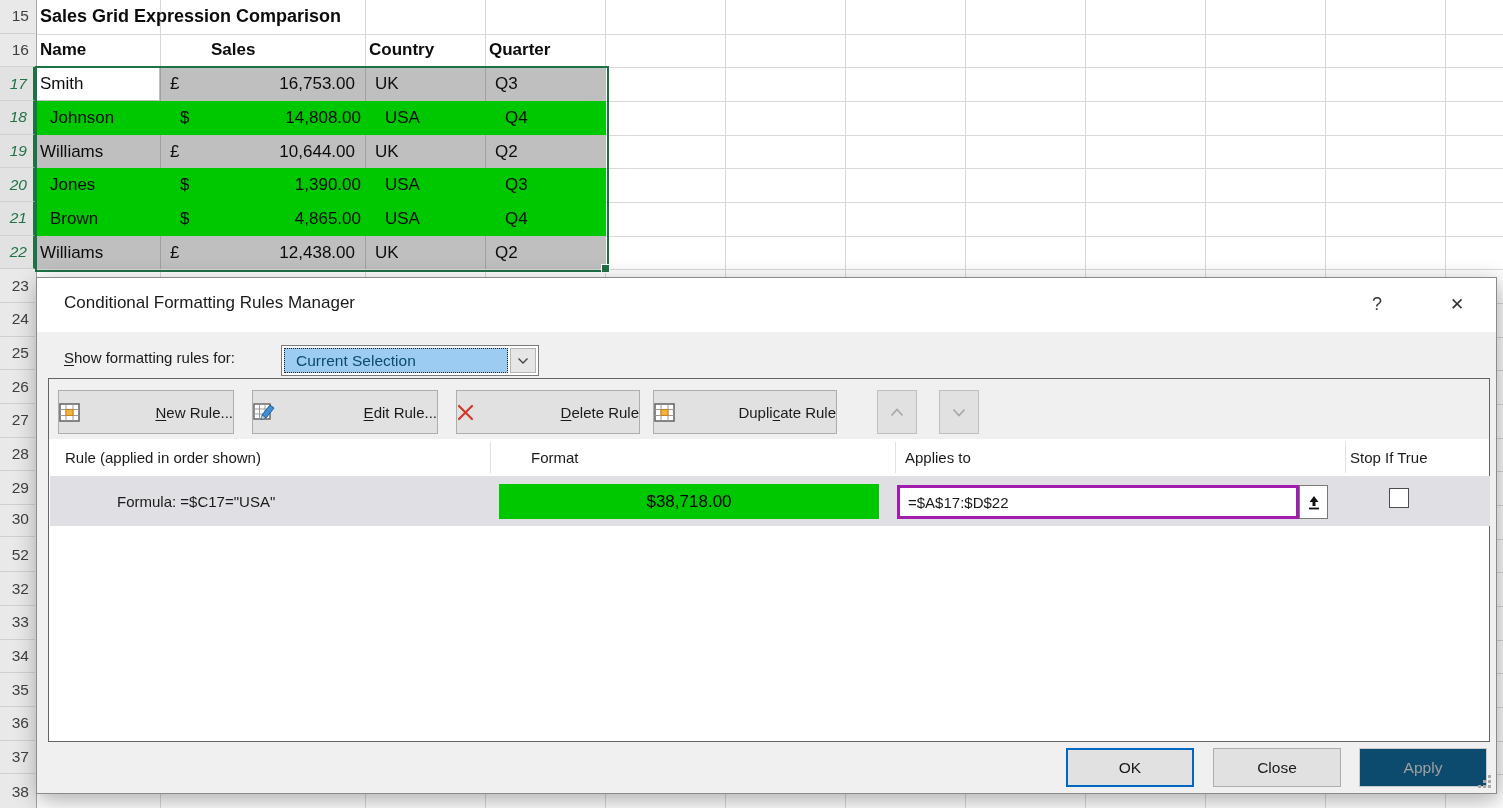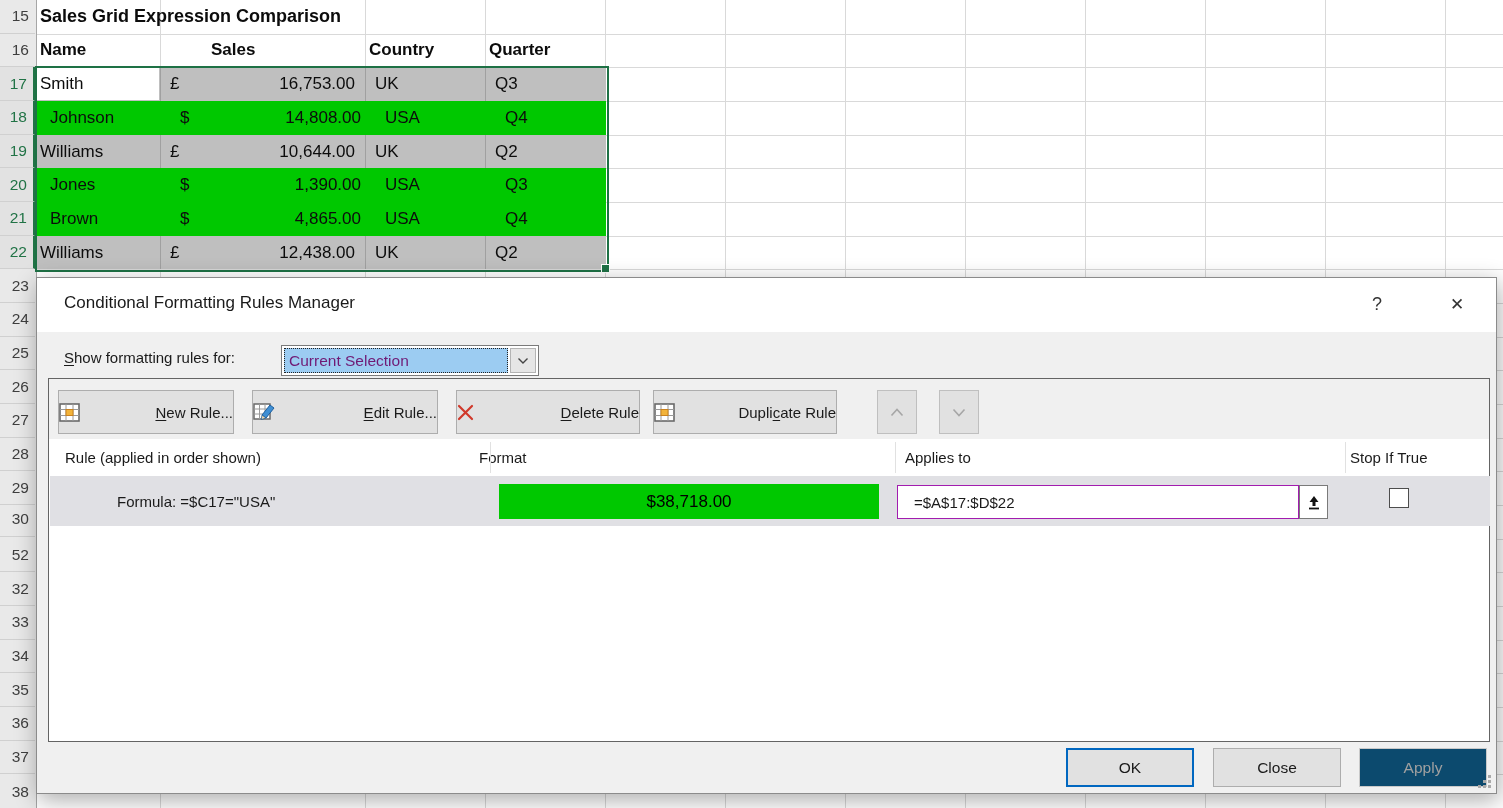--- a/index.html
+++ b/index.html
@@ -4,59 +4,59 @@
 <style>
   html,body{margin:0;padding:0;background:#fff;}
   #app{position:relative;width:1503px;height:808px;overflow:hidden;background:#fff;
        font-family:"Liberation Sans","DejaVu Sans",sans-serif;color:#111;}
   
   .v-gridline{position:absolute;top:0;width:1px;height:808px;background:#d9d9d9;}
   .h-gridline{position:absolute;left:36px;right:0;height:1px;background:#d9d9d9;}
   #row-header-col{position:absolute;left:0;top:0;width:36px;height:808px;background:#e9e9e9;border-right:1px solid #a6a6a6;}
   .row-header{position:absolute;left:0;width:35px;display:flex;align-items:center;justify-content:flex-end;
               padding-right:6px;box-sizing:border-box;font-size:15.5px;color:#3f3f3f;border-bottom:1px solid #d0d0d0;}
-  .row-header.sel{color:#217346;background:#e2e2e2;border-right:2px solid #217346;}
+  .row-header.sel{color:#217346;background:#e2e2e2;border-right:2px solid #217346;font-style:italic;}
   .cell-text{position:absolute;font-size:17px;color:#0c0c0c;white-space:nowrap;display:flex;align-items:center;height:33px;}
   .bold{font-weight:bold;}
   .amount{justify-content:flex-end;}
   .row-band{position:absolute;left:36px;width:570px;height:33.7px;}
   .band-sep{position:absolute;top:0;width:1px;height:100%;background:rgba(0,0,0,0.16);}
   #selection-border{position:absolute;left:35px;top:65.6px;width:570px;height:202px;
                     border:2px solid #1e7145;pointer-events:auto;}
   #fill-handle{position:absolute;left:601px;top:263.6px;width:9px;height:9px;background:#1e7145;border:1.5px solid #fff;box-sizing:border-box;}
   
   #dialog{position:absolute;left:36px;top:277px;width:1461px;height:517px;background:#f0f0f0;
           border:1px solid #8b8b8b;box-sizing:border-box;box-shadow:2px 6px 22px rgba(0,0,0,0.33);font-size:15px;color:#1a1a1a;}
   #dlg-titlebar{position:absolute;left:0;top:0;right:0;height:54px;background:#fff;}
   #dlg-title{position:absolute;left:27px;top:15px;font-size:17px;color:#1a1a1a;}
   .dlg-sysbtn{position:absolute;top:12px;width:28px;height:28px;display:flex;align-items:center;justify-content:center;
               font-size:18px;color:#333;cursor:default;}
   #dlg-help{left:1326px;}  #dlg-close{left:1406px;font-size:17px;}
   #show-rules-label{position:absolute;left:27px;top:71px;}
   .mn-key{text-decoration:underline;text-underline-offset:2px;}
   #combo{position:absolute;left:244px;top:67px;width:258px;height:31px;background:#fff;border:1px solid #7a7a7a;box-sizing:border-box;display:flex;}
   #combo-value{flex:1;margin:2px;background:#9cccf2;outline:1px dotted #222;outline-offset:-1px;
-               display:flex;align-items:center;padding-left:5px;font-size:15.5px;color:#701a75;}
+               display:flex;align-items:center;padding-left:12px;font-size:15.5px;color:#0c4a6e;}
   #combo-arrow-btn{width:26px;margin:2px 2px 2px 0;background:#e6e6e6;border:1px solid #b4b4b4;box-sizing:border-box;
                    display:flex;align-items:center;justify-content:center;}
   
   #rules-box{position:absolute;left:11px;top:100px;width:1442px;height:364px;background:#fff;border:1px solid #646464;box-sizing:border-box;}
   #rules-toolbar{position:absolute;left:0;top:0;right:0;height:60px;background:#f0f0f0;}
   .tb-btn{position:absolute;top:11px;height:44px;background:#e1e1e1;border:1px solid #adadad;box-sizing:border-box;
           display:flex;align-items:center;justify-content:space-between;gap:8px;font-size:15px;color:#1a1a1a;}
   .arrow-btn{position:absolute;top:11px;width:40px;height:44px;background:#e1e1e1;border:1px solid #bfbfbf;box-sizing:border-box;
              display:flex;align-items:center;justify-content:center;}
   .list-hdr{position:absolute;top:60px;height:37px;display:flex;align-items:center;font-size:15px;color:#1a1a1a;}
   .hdr-sep{position:absolute;top:63px;height:31px;width:1px;background:#e1e1e1;}
   #rule-row{position:absolute;left:1px;top:97px;width:1440px;height:50px;background:#e0e0e4;}
   #rule-desc{position:absolute;left:67px;top:0;height:50px;display:flex;align-items:center;font-size:15px;}
   #rule-swatch{position:absolute;left:449px;top:8px;width:380px;height:35px;display:flex;align-items:center;justify-content:center;
                font-size:17px;color:#000;}
-  #applies-field{position:absolute;left:847px;top:9px;width:402px;height:34px;background:#fff;border:1px solid #a21caf;
-                 box-sizing:border-box;display:flex;align-items:center;padding-left:16px;font-size:15px;}
+  #applies-field{position:absolute;left:847px;top:9px;width:402px;height:34px;background:#fff;border:3px solid #a21caf;
+                 box-sizing:border-box;display:flex;align-items:center;padding-left:8px;font-size:15px;}
   #range-btn{position:absolute;left:1249px;top:9px;width:29px;height:34px;background:#fff;border:1px solid #7a7a7a;
              box-sizing:border-box;display:flex;align-items:center;justify-content:center;}
   #stop-checkbox{position:absolute;left:1339px;top:12px;width:20px;height:20px;background:#fff;border:1px solid #4d4d4d;box-sizing:border-box;}
   
   .dlg-btn{position:absolute;top:470px;width:128px;height:39px;background:#e1e1e1;border:1px solid #adadad;box-sizing:border-box;
            display:flex;align-items:center;justify-content:center;font-size:15.5px;color:#1a1a1a;}
   #ok-btn{left:1029px;border:2px solid #0067c0;}
   #close-btn{left:1176px;}
   #apply-btn{left:1322px;background:#0c4a6e;border:1px solid #c9c9c9;color:#a0a0a0;}
   #resize-grip{position:absolute;right:5px;bottom:5px;width:13px;height:13px;}
@@ -248,21 +248,21 @@
             </svg>
         </div>
         <div class="arrow-btn" style="left:890px;">
           <svg width="14" height="9" viewBox="0 0 14 9">
             <polyline points="1.5,1.5 7,7.5 12.5,1.5" fill="none" stroke="#a6a6a6" stroke-width="1.6"></polyline>
             </svg>
         </div>
       </div>
 
       <div class="list-hdr" style="left:16px;">Rule (applied in order shown)</div>
-      <div class="list-hdr" style="left:430px;text-align:right;">Format</div>
+      <div class="list-hdr" style="left:482px;text-align:right;">Format</div>
       <div class="list-hdr" style="left:856px;">Applies to</div>
       <div class="list-hdr" style="left:1301px;">Stop If True</div>
       <div class="hdr-sep" style="left:441px;"></div>
       <div class="hdr-sep" style="left:846px;"></div>
       <div class="hdr-sep" style="left:1296px;"></div>
 
       <div id="rule-row">
         <div id="rule-desc">Formula: =$C17="USA"</div>
         <div id="rule-swatch" style="background: rgb(0, 200, 0);">$38,718.00</div>
         <div id="applies-field">=$A$17:$D$22</div>

